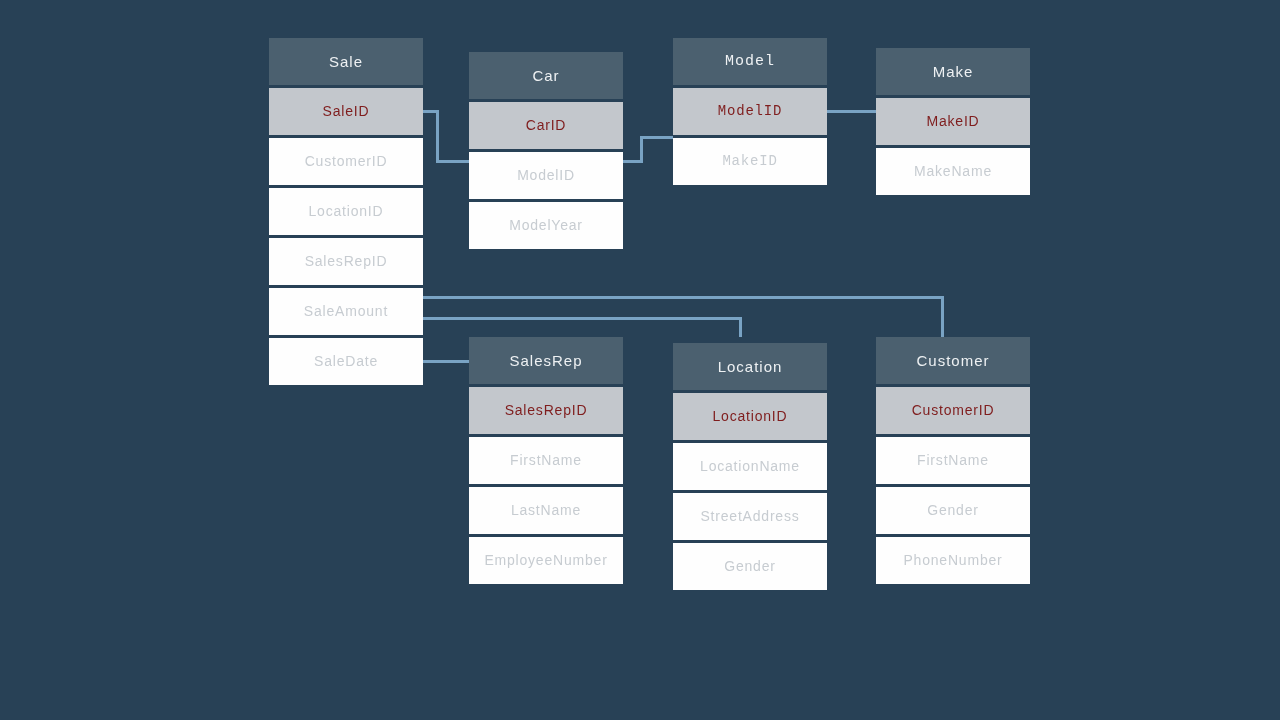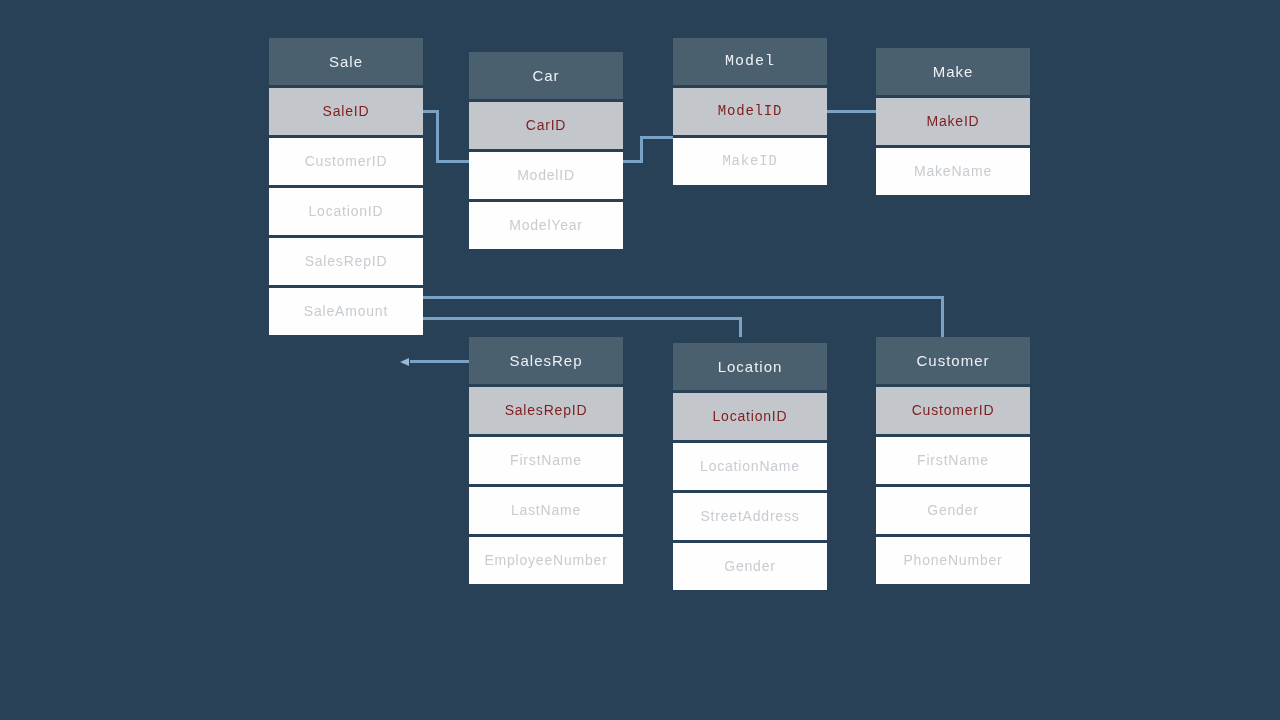--- a/index.html
+++ b/index.html
@@ -84,20 +84,21 @@
   <div class="seg" style="left:410px; top:360px; width:59px; height:3px;"></div>
   <div class="arrow a-left" style="left:400px; top:358px;"></div>
 
   <div class="tbl t-sale">
     <div class="hdr">Sale</div>
     <div class="row key">SaleID</div>
     <div class="row">CustomerID</div>
     <div class="row">LocationID</div>
     <div class="row">SalesRepID</div>
     <div class="row">SaleAmount</div>
+    <div class="row">SaleDate</div>
   </div>
 
   <div class="tbl t-car">
     <div class="hdr">Car</div>
     <div class="row key">CarID</div>
     <div class="row">ModelID</div>
     <div class="row">ModelYear</div>
   </div>
 
   <div class="tbl t-model">

